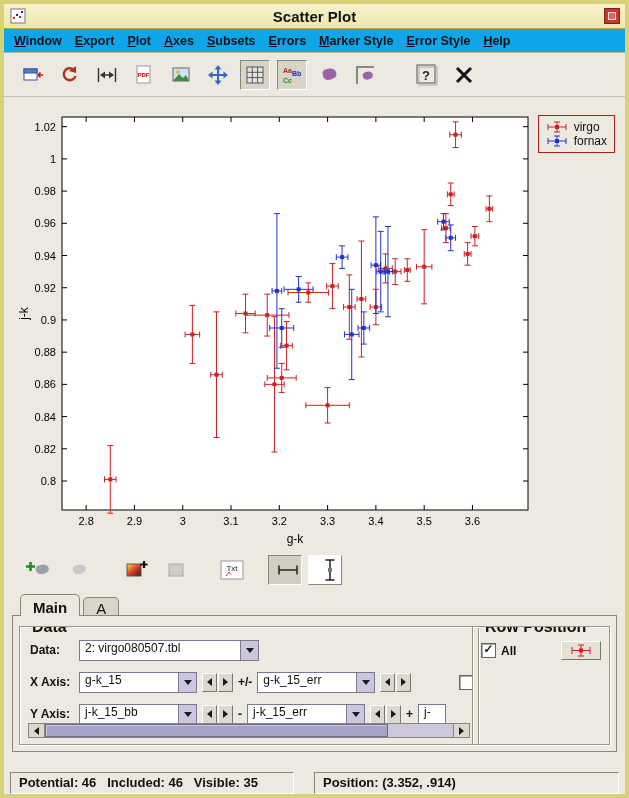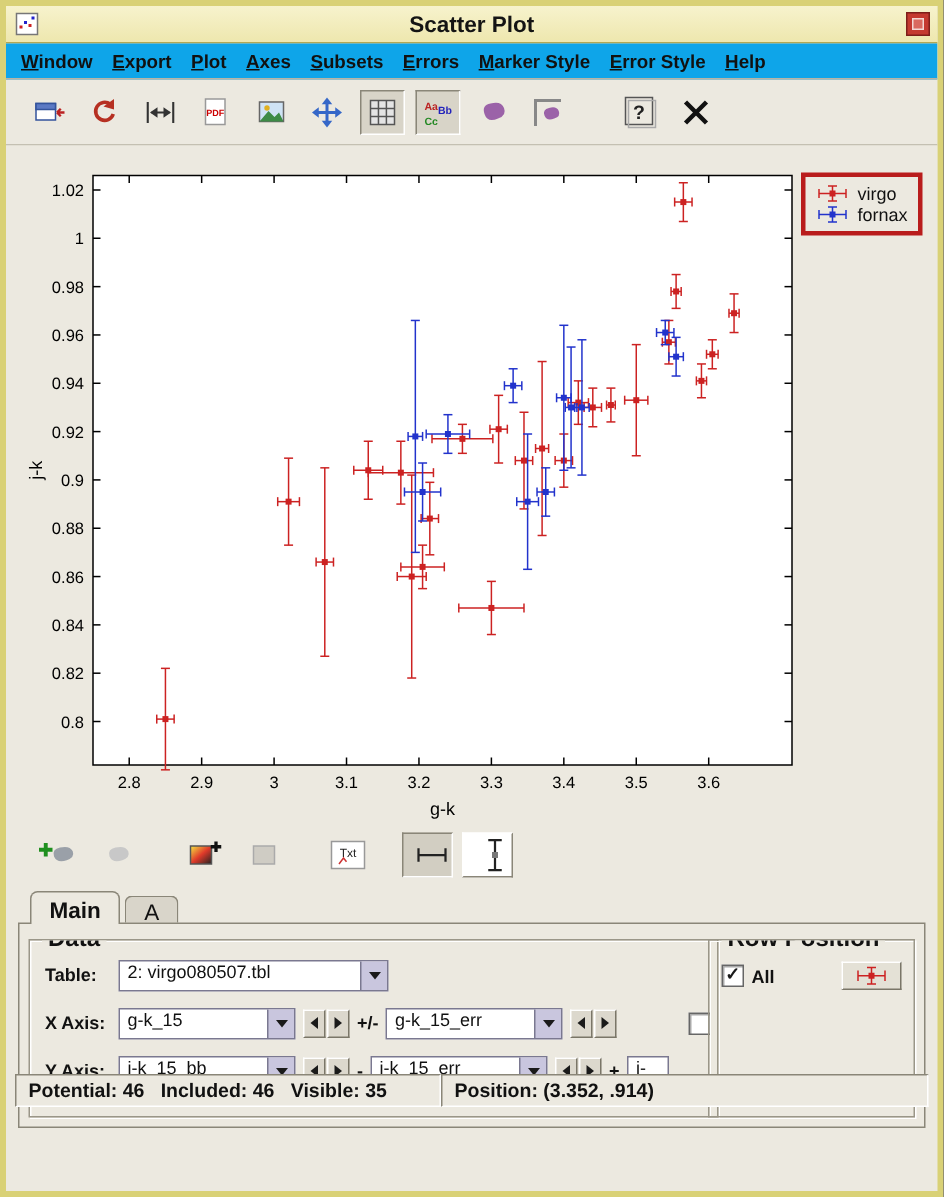--- a/index.html
+++ b/index.html
@@ -22,21 +22,21 @@
   
   .toolbar{position:absolute;left:0;top:49px;right:0;height:43px;display:flex;align-items:center;
     gap:7px;padding-left:14px;border-bottom:1px solid #c4c0b2;}
   .tbtn{width:30px;height:30px;display:flex;align-items:center;justify-content:center;
     border:1px solid transparent;box-sizing:border-box;}
   .tbtn.pressed{background:#d8d4c8;border-color:#8a8678 #ffffff #ffffff #8a8678;}
   .tbtn.gap{margin-left:24px;}
   
   .plot-panel{position:absolute;left:0;top:93px;right:0;height:450px;background:#ece9e0;}
   #chart-svg{position:absolute;left:12px;top:8px;}
-  .legend{position:absolute;right:10px;top:18px;border:3px solid #b91c1c;background:#ece9e0;
+  .legend{position:absolute;right:10px;top:18px;border:1px solid #b91c1c;background:#ece9e0;
     padding:4px 7px;display:flex;flex-direction:column;gap:3px;}
   .legend-row{display:flex;align-items:center;gap:6px;}
   .legend-label{font-size:12px;}
   
   .plot-tools{position:absolute;left:0;top:546px;right:0;height:40px;display:flex;align-items:center;
     gap:6px;padding-left:16px;}
   .plot-tools .tbtn{width:34px;height:30px;justify-content:flex-end;}
   .grp{margin-left:16px;}
   .tbtn.flatpress{background:#d2cec2;border-color:#8a8678 #ffffff #ffffff #8a8678;}
   .tbtn.raised{background:#ffffff;border-color:#ffffff #8a8678 #8a8678 #ffffff;}
@@ -76,21 +76,21 @@
   .sb-btn{width:15px;background:#dcd8cd;display:flex;align-items:center;justify-content:center;flex:none;}
   .sb-btn.l{border-right:1px solid #8a8678;}
   .sb-btn.r{border-left:1px solid #8a8678;}
   .sb-track{flex:1;background:#cbc8db;position:relative;}
   .sb-thumb{position:absolute;left:0;top:0;bottom:0;width:84%;background:#a4a3c8;
     border:1px solid #6b6a94;box-sizing:border-box;box-shadow:inset 1px 1px 0 #c9c8e4;}
   .subset-row{position:absolute;top:14px;left:8px;right:8px;display:flex;align-items:center;gap:5px;}
   .marker-btn{margin-left:auto;width:40px;height:19px;background:#e4e1d6;border:1px solid;
     border-color:#fff #7a7668 #7a7668 #fff;display:flex;align-items:center;justify-content:center;box-sizing:border-box;}
   
-  .statusbar{position:absolute;left:6px;right:6px;top:712px;height:22px;display:flex;gap:0;justify-content:center;}
+  .statusbar{position:absolute;left:6px;right:6px;top:768px;height:22px;display:flex;gap:20px;justify-content:center;}
   .status-cell{border:1px solid;border-color:#8a8678 #fff #fff #8a8678;background:#ece9e0;
     padding:2px 8px;font-weight:bold;font-size:13px;white-space:pre;overflow:hidden;box-sizing:border-box;}
   .c1{width:284px;}
   .c2{flex:1;}
   svg text{font-family:"Liberation Sans",sans-serif;}
 </style>
 </head>
 <body>
 
 <div class="window">
@@ -604,21 +604,21 @@
       <div class="tab selected">Main</div>
       <div class="tab">A</div>
     </div>
 
     <div class="tabcontent">
 
       <div class="group data-group">
         <span class="group-title">Data</span>
 
         <div class="frow" style="top:12px">
-          <span class="flabel">Table:</span>
+          <span class="flabel">Data:</span>
           <div class="combo" style="width:180px">
             <span class="combo-text">2: virgo080507.tbl</span>
             <span class="combo-btn">
                 <span class="tri-down"></span>
               </span>
           </div>
         </div>
 
         <div class="frow" style="top:44px">
           <span class="flabel">X Axis:</span>

